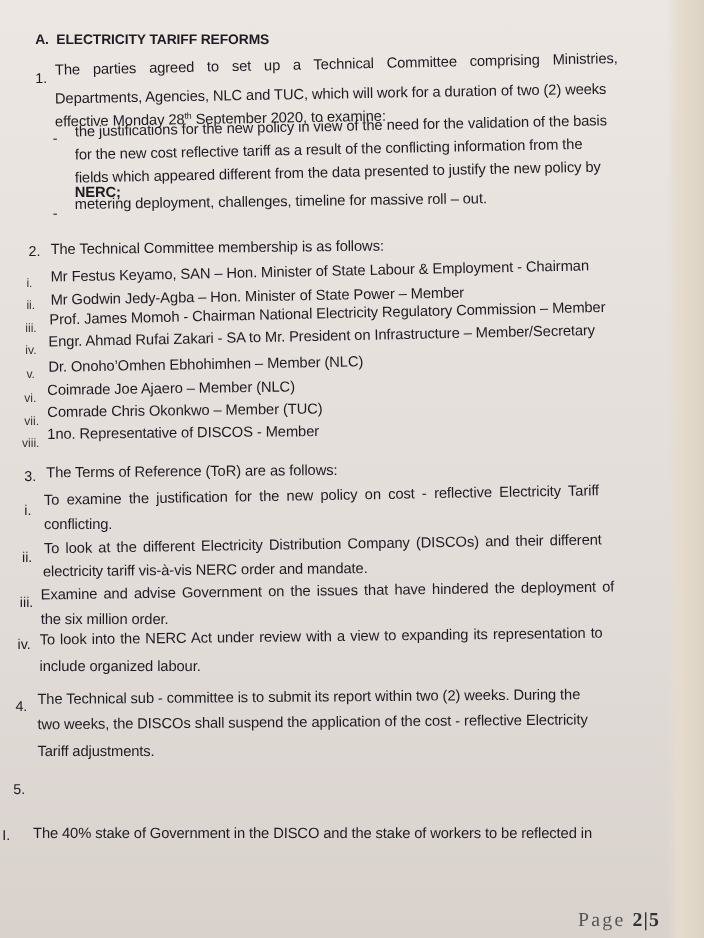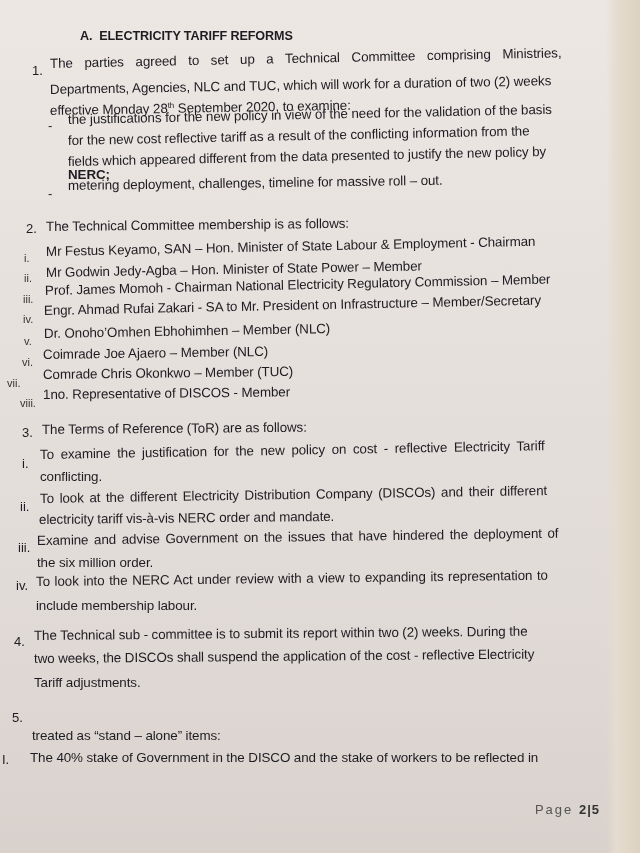--- a/index.html
+++ b/index.html
@@ -12,31 +12,31 @@
   .edge {
     position: absolute; top: 0; right: 0; width: 34px; height: 853px;
     background: linear-gradient(90deg, rgba(225,215,205,0) 0%, #e5dccf 30%, #ddd2c2 100%);
   }
   .page { position: absolute; left: 0; top: 0; width: 640px; height: 853px; }
   .t { position: absolute; white-space: nowrap; font-size: 13.4px; letter-spacing: -0.1px; }
   .h { font-weight: bold; font-size: 12.6px; }
   .num { position: absolute; font-size: 13px; }
   .rn { position: absolute; font-size: 11px; color: #333; }
   sup { font-size: 8px; vertical-align: 5px; }
-  .footer { position: absolute; right: 40px; top: 802px; font-size: 13px; color: #555; letter-spacing: 2px; }
+  .footer { position: absolute; right: 40px; top: 826px; font-size: 18px; color: #555; letter-spacing: 2px; font-family: Liberation Serif, serif; }
   .footer b { color: #333; font-weight: bold; letter-spacing: 1px; }
 </style>
 </head>
 <body>
 
 <div class="edge"></div>
 
 <div class="page">
 
-  <div class="t h" style="left:32px; top:29px;margin-left:48px;">
+  <div class="t h" style="left:32px; top:29px;">
     <span>A.</span>&nbsp;&nbsp;<span>ELECTRICITY TARIFF REFORMS</span>
   </div>
 
   <div class="num" style="left:32px; top:63px;">1.</div>
   <div class="t" style="left:50px; top:56px; transform:rotate(-1.2deg); transform-origin:left; word-spacing:8px;">The parties agreed to set up a Technical Committee comprising Ministries,</div>
   <div class="t" style="left:50px; top:82px; transform:rotate(-1deg); transform-origin:left;">Departments, Agencies, NLC and TUC, which will work for a duration of two (2) weeks</div>
   <div class="t" style="left:50px; top:103px; transform:rotate(-1deg); transform-origin:left;"><span>effective Monday 28</span><sup>th</sup><span> September 2020, to examine:</span></div>
 
   <div class="num" style="left:48px; top:118px;">-</div>
   <div class="t" style="left:68px; top:112px; transform:rotate(-1.2deg); transform-origin:left;">the justifications for the new policy in view of the need for the validation of the basis</div>
@@ -55,21 +55,21 @@
   <div class="rn" style="left:24px; top:272px;">ii.</div>
   <div class="t" style="left:46px; top:265px; transform:rotate(-1deg); transform-origin:left;">Mr Godwin Jedy-Agba – Hon. Minister of State Power – Member</div>
   <div class="rn" style="left:23px; top:293px;">iii.</div>
   <div class="t" style="left:45px; top:283px; transform:rotate(-1.3deg); transform-origin:left;">Prof. James Momoh - Chairman National Electricity Regulatory Commission – Member</div>
   <div class="rn" style="left:23px; top:313px;">iv.</div>
   <div class="t" style="left:44px; top:303px; transform:rotate(-1.2deg); transform-origin:left;">Engr. Ahmad Rufai Zakari - SA to Mr. President on Infrastructure – Member/Secretary</div>
   <div class="rn" style="left:24px; top:335px;">v.</div>
   <div class="t" style="left:44px; top:326px; transform:rotate(-1deg); transform-origin:left;">Dr. Onoho’Omhen Ebhohimhen – Member (NLC)</div>
   <div class="rn" style="left:22px; top:356px;">vi.</div>
   <div class="t" style="left:43px; top:347px; transform:rotate(-0.8deg); transform-origin:left;">Coimrade Joe Ajaero – Member (NLC)</div>
-  <div class="rn" style="left:7px; top:377px;text-align:right;">vii.</div>
+  <div class="rn" style="left:22px; top:377px;text-align:right;">vii.</div>
   <div class="t" style="left:43px; top:367px; transform:rotate(-0.7deg); transform-origin:left;">Comrade Chris Okonkwo – Member (TUC)</div>
   <div class="rn" style="left:20px; top:397px;">viii.</div>
   <div class="t" style="left:43px; top:387px; transform:rotate(-0.6deg); transform-origin:left;">1no. Representative of DISCOS - Member</div>
 
   <div class="num" style="left:22px; top:425px;">3.</div>
   <div class="t" style="left:42px; top:422px; transform:rotate(-0.5deg); transform-origin:left;">The Terms of Reference (ToR) are as follows:</div>
 
   <div class="num" style="left:22px; top:456px;">i.</div>
   <div class="t" style="left:40px; top:447px; transform:rotate(-1deg); transform-origin:left; word-spacing:3px;">To examine the justification for the new policy on cost - reflective Electricity Tariff</div>
   <div class="t" style="left:40px; top:469px;">conflicting.</div>
@@ -77,29 +77,28 @@
   <div class="num" style="left:20px; top:499px;">ii.</div>
   <div class="t" style="left:40px; top:491px; transform:rotate(-0.9deg); transform-origin:left; word-spacing:2px;">To look at the different Electricity Distribution Company (DISCOs) and their different</div>
   <div class="t" style="left:39px; top:512px; transform:rotate(-0.6deg); transform-origin:left;">electricity tariff vis-à-vis NERC order and mandate.</div>
 
   <div class="num" style="left:18px; top:540px;">iii.</div>
   <div class="t" style="left:37px; top:533px; transform:rotate(-0.8deg); transform-origin:left; word-spacing:2px;">Examine and advise Government on the issues that have hindered the deployment of</div>
   <div class="t" style="left:37px; top:555px;">the six million order.</div>
 
   <div class="num" style="left:16px; top:578px;">iv.</div>
   <div class="t" style="left:36px; top:574px; transform:rotate(-0.7deg); transform-origin:left; word-spacing:1px;">To look into the NERC Act under review with a view to expanding its representation to</div>
-  <div class="t" style="left:36px; top:598px;">include membership labour.</div>
+  <div class="t" style="left:36px; top:598px;">include organized labour.</div>
 
   <div class="num" style="left:14px; top:634px;">4.</div>
   <div class="t" style="left:34px; top:628px; transform:rotate(-0.5deg); transform-origin:left;">The Technical sub - committee is to submit its report within two (2) weeks. During the</div>
   <div class="t" style="left:34px; top:651px; transform:rotate(-0.5deg); transform-origin:left;">two weeks, the DISCOs shall suspend the application of the cost - reflective Electricity</div>
   <div class="t" style="left:34px; top:675px;text-align:center;">Tariff adjustments.</div>
 
   <div class="num" style="left:12px; top:710px;">5.</div>
-  <div class="t" style="left:32px; top:728px;">treated as “stand – alone” items:</div>
 
   <div class="num" style="left:2px; top:752px;">I.</div>
   <div class="t" style="left:30px; top:750px;">The 40% stake of Government in the DISCO and the stake of workers to be reflected in</div>
 
   <div class="footer">
     <span>Page</span>
     <b>2</b><b>|</b><b>5</b>
   </div>
 </div>
 

